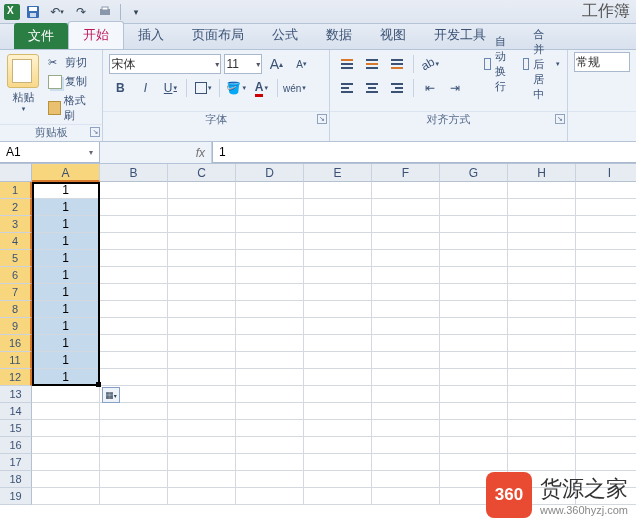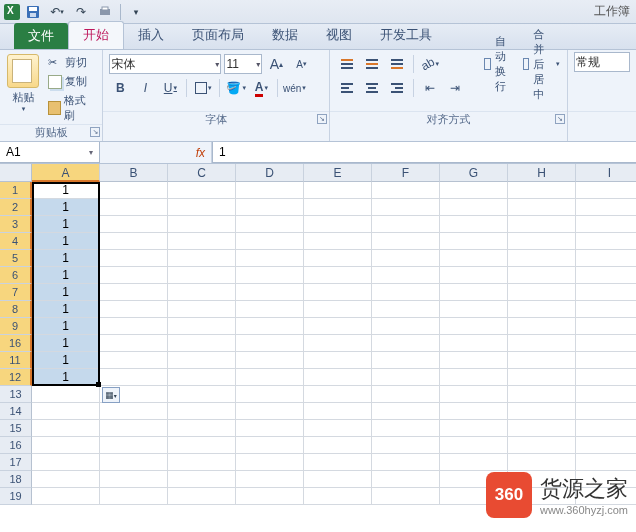--- a/index.html
+++ b/index.html
@@ -4,21 +4,21 @@
 <style>
 * { box-sizing: border-box; margin: 0; padding: 0; font-family: "Microsoft YaHei", SimSun, Arial, sans-serif; }
 body { width: 636px; height: 532px; overflow: hidden; background: #fff; font-size: 12px; position: relative; }
 
 
 .qat { height: 24px; background: linear-gradient(#e8edf5,#dfe6f0); display: flex; align-items: center; padding: 0 4px; gap: 2px; border-bottom: 1px solid #b5c3d6; }
 .qat .app-icon { width: 16px; height: 16px; background: #2a7e43; position: relative; border-radius: 2px; }
 .qat .app-icon::after { content: "X"; color: #fff; font-size: 10px; font-weight: bold; position: absolute; left: 3px; top: 1px; }
 .qat-btn { width: 22px; height: 20px; display: flex; align-items: center; justify-content: center; color: #345; border-radius: 2px; }
 .qat .sep { width: 1px; height: 16px; background: #a9b8cc; margin: 0 2px; }
-.qat .title { margin-left: auto; color: #555; font-size: 12px; padding-right: 2px; }
+.qat .title { margin-left: auto; color: #555; font-size: 16px; padding-right: 2px; }
 
 
 .tabbar { height: 26px; background: linear-gradient(#e6ecf5,#d8e1ee); display: flex; align-items: flex-end; padding-left: 0; border-bottom: 1px solid #b5c3d6; }
 .tab { padding: 4px 14px 5px; color: #3b5275; font-size: 13px; cursor: default; }
 .tab.file { background: #2a7e43; color: #fff; border-radius: 3px 3px 0 0; margin-left: 14px; padding: 4px 14px; }
 .tab.active { background: #f4f7fb; border: 1px solid #b5c3d6; border-bottom: none; border-radius: 3px 3px 0 0; color: #be185d; }
 
 
 .ribbon { height: 92px; background: #eef3fa; border-bottom: 1px solid #b5c3d6; display: flex; }
 .group { border-right: 1px solid #c7d2e2; display: flex; flex-direction: column; }
@@ -64,21 +64,21 @@
 .wide-btn .ic2 { width: 14px; height: 12px; border: 1px solid #6a87b0; }
 
 
 .style-col { padding: 2px 6px; }
 
 
 .fbar { height: 22px; border-bottom: 1px solid #b5c3d6; display: flex; align-items: stretch; background: #eef3fa; }
 .namebox { width: 100px; border: 1px solid #a9b8cc; border-top: none; border-left: none; background: #fff; display: flex; align-items: center; padding: 0 6px; font-size: 12px; }
 .namebox .dd { margin-left: auto; font-size: 8px; color: #667; }
 .fx-zone { width: 112px; display: flex; align-items: center; justify-content: flex-end; padding-right: 6px; gap: 6px; border-right: 1px solid #c7d2e2; }
-.fx { font-style: italic; font-size: 12px; color: #c2410c; }
+.fx { font-style: italic; font-size: 12px; color: #737373; }
 .formula { flex: 1; background: #fff; border: 1px solid #a9b8cc; border-top: none; border-right: none; padding: 0 6px; display: flex; align-items: center; font-size: 12px; }
 
 
 .grid { position: relative; }
 .corner { position: absolute; left: 0; top: 0; width: 32px; height: 18px; background: #e7ecf3; border-right: 1px solid #b6c1d0; border-bottom: 1px solid #b6c1d0; }
 .colhdrs { position: absolute; left: 32px; top: 0; height: 18px; display: flex; }
 .colhdr { width: 68px; background: #e7ecf3; border-right: 1px solid #c9d2de; border-bottom: 1px solid #b6c1d0; text-align: center; font-size: 12px; color: #3b5275; line-height: 18px; }
 .colhdr.sel { background: #f7d67e; border-bottom: 2px solid #d8762a; }
 .rowhdrs { position: absolute; left: 0; top: 18px; width: 32px; }
 .rowhdr { height: 17px; background: #e7ecf3; border-right: 1px solid #b6c1d0; border-bottom: 1px solid #c9d2de; text-align: center; font-size: 11px; color: #3b5275; line-height: 17px; }
@@ -123,20 +123,21 @@
   <div class="sep"></div>
   <div class="qat-btn" style="font-size:9px">▾</div>
   <div class="title">工作簿</div>
 </div>
 
 <div class="tabbar">
   <div class="tab file">文件</div>
   <div class="tab active">开始</div>
   <div class="tab">插入</div>
   <div class="tab">页面布局</div>
+  <div class="tab">公式</div>
   <div class="tab">数据</div>
   <div class="tab">视图</div>
   <div class="tab">开发工具</div>
 </div>
 
 <div class="ribbon">
 
   <div class="group" style="width:104px">
     <div class="group-body">
       <div class="paste-big">

